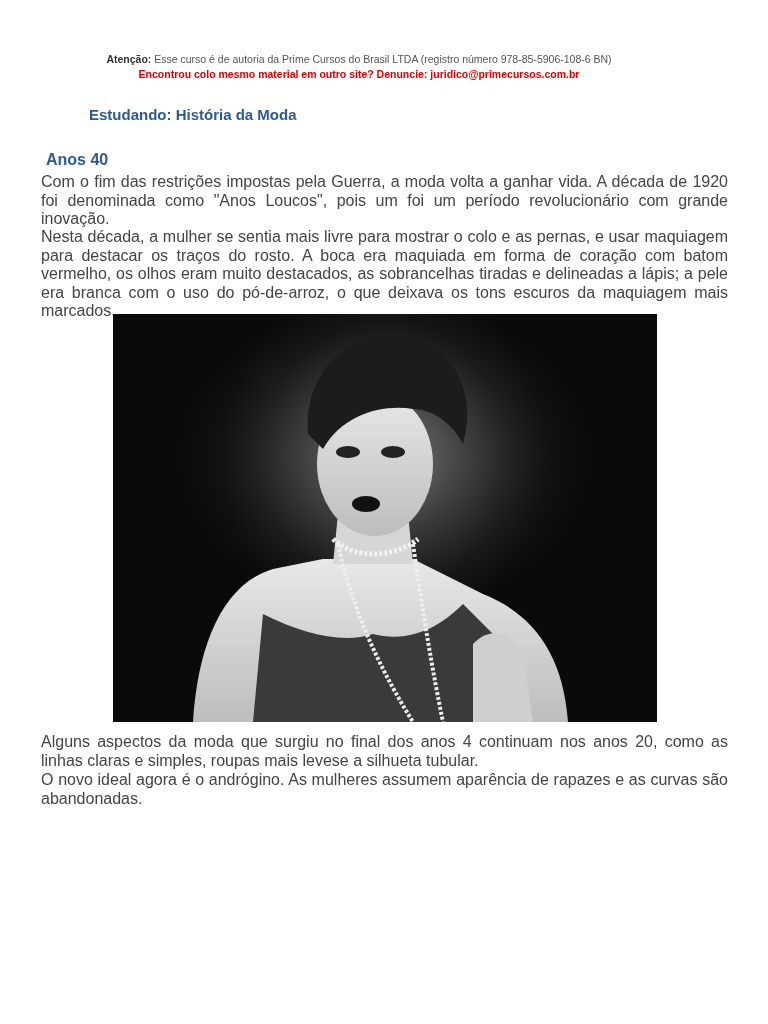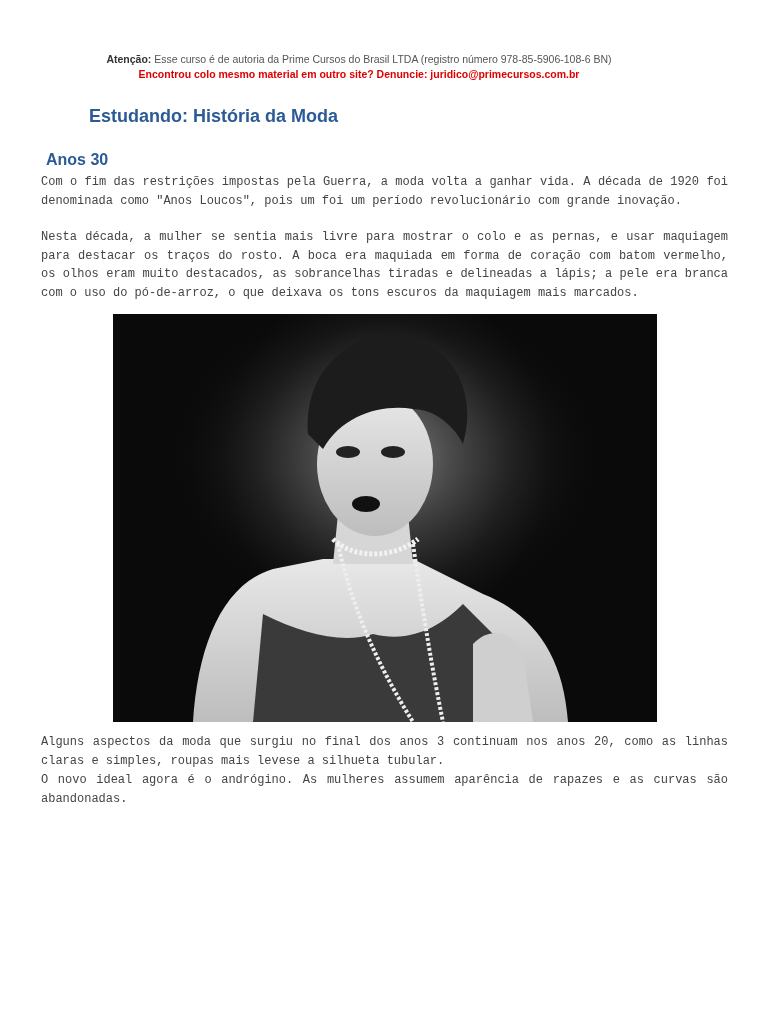--- a/index.html
+++ b/index.html
@@ -3,41 +3,41 @@
 <meta charset="utf-8">
 <style>
   html, body { margin: 0; padding: 0; background: #ffffff; }
   body { width: 768px; height: 1024px; position: relative; overflow: hidden;
          font-family: "Liberation Sans", "DejaVu Sans", sans-serif; color: #444444; }
   .notice { position: absolute; top: 52px; left: 0; width: 718px; text-align: center;
             font-size: 10.5px; line-height: 15px; }
   .notice .line1 { color: #555555; }
   .notice .line1 b { color: #333333; }
   .notice .line2 { color: #e00000; font-weight: bold; }
-  .title { position: absolute; top: 106px; left: 89px; font-size: 18px; font-weight: bold;
+  .title { position: absolute; top: 106px; left: 89px; font-size: 15px; font-weight: bold;
            color: #2b5a95; margin: 0; }
   .h2 { position: absolute; top: 151px; left: 46px; font-size: 16px; font-weight: bold;
         color: #2b5a95; margin: 0; }
-  .p { position: absolute; left: 41px; width: 687px; font-size: 12px; line-height: 18.5px;
-       text-align: justify; margin: 0; color: #444444; font-family: Liberation Mono, monospace; }
+  .p { position: absolute; left: 41px; width: 687px; font-size: 16px; line-height: 18.5px;
+       text-align: justify; margin: 0; color: #444444; }
   .p.last-left { text-align-last: left; }
   .photo { position: absolute; left: 113px; top: 314px; width: 544px; height: 408px;
            overflow: hidden;
            background: radial-gradient(ellipse 30% 45% at 50% 35%, #6a6a6a 0%, #2a2a2a 40%, #111 75%, #0a0a0a 100%); }
 </style>
 </head>
 <body>
 
 <div class="notice">
   <div class="line1"><b>Atenção:</b><span> Esse curso é de autoria da Prime Cursos do Brasil LTDA (registro número 978-85-5906-108-6 BN)</span></div>
   <div class="line2">Encontrou colo mesmo material em outro site? Denuncie: juridico@primecursos.com.br</div>
 </div>
 
 <h1 class="title">Estudando: História da Moda</h1>
-<h2 class="h2">Anos 30</h2>
+<h2 class="h2">Anos 40</h2>
 
 <p class="p last-left" style="top:173px">Com o fim das restrições impostas pela Guerra, a moda volta a ganhar vida. A década de 1920 foi denominada como "Anos Loucos", pois um foi um período revolucionário com grande inovação.</p>
 <p class="p last-left" style="top:228px">Nesta década, a mulher se sentia mais livre para mostrar o colo e as pernas, e usar maquiagem para destacar os traços do rosto. A boca era maquiada em forma de coração com batom vermelho, os olhos eram muito destacados, as sobrancelhas tiradas e delineadas a lápis; a pele era branca com o uso do pó-de-arroz, o que deixava os tons escuros da maquiagem mais marcados.</p>
 
 <div class="photo" title="Black-and-white portrait of a 1920s flapper woman with short curly hair, dark lipstick and pearl necklaces">
   <svg width="544" height="408" viewBox="0 0 544 408">
     <defs>
       <radialGradient id="halo" cx="50%" cy="35%" r="40%">
         <stop offset="0%" stop-color="#777"></stop>
         <stop offset="100%" stop-color="#111" stop-opacity="0"></stop>
@@ -65,14 +65,14 @@
     <ellipse cx="253" cy="190" rx="14" ry="8" fill="#111"></ellipse>
 
     <path d="M220 225 C240 245 280 245 305 225" stroke="#f2f2f2" stroke-width="5" fill="none" stroke-dasharray="3 2"></path>
     <path d="M225 230 C240 300 270 360 300 408" stroke="#eeeeee" stroke-width="4" fill="none" stroke-dasharray="3 2"></path>
     <path d="M300 230 C310 300 320 360 330 408" stroke="#eeeeee" stroke-width="4" fill="none" stroke-dasharray="3 2"></path>
 
     <path d="M360 330 C380 310 400 320 410 340 L420 408 L360 408 Z" fill="#cfcfcf"></path>
   </svg>
 </div>
 
-<p class="p last-left" style="top:733px">Alguns aspectos da moda que surgiu no final dos anos 3 continuam nos anos 20, como as linhas claras e simples, roupas mais levese a silhueta tubular.</p>
+<p class="p last-left" style="top:733px">Alguns aspectos da moda que surgiu no final dos anos 4 continuam nos anos 20, como as linhas claras e simples, roupas mais levese a silhueta tubular.</p>
 <p class="p last-left" style="top:771px">O novo ideal agora é o andrógino. As mulheres assumem aparência de rapazes e as curvas são abandonadas.</p>
 
 </body></html>

